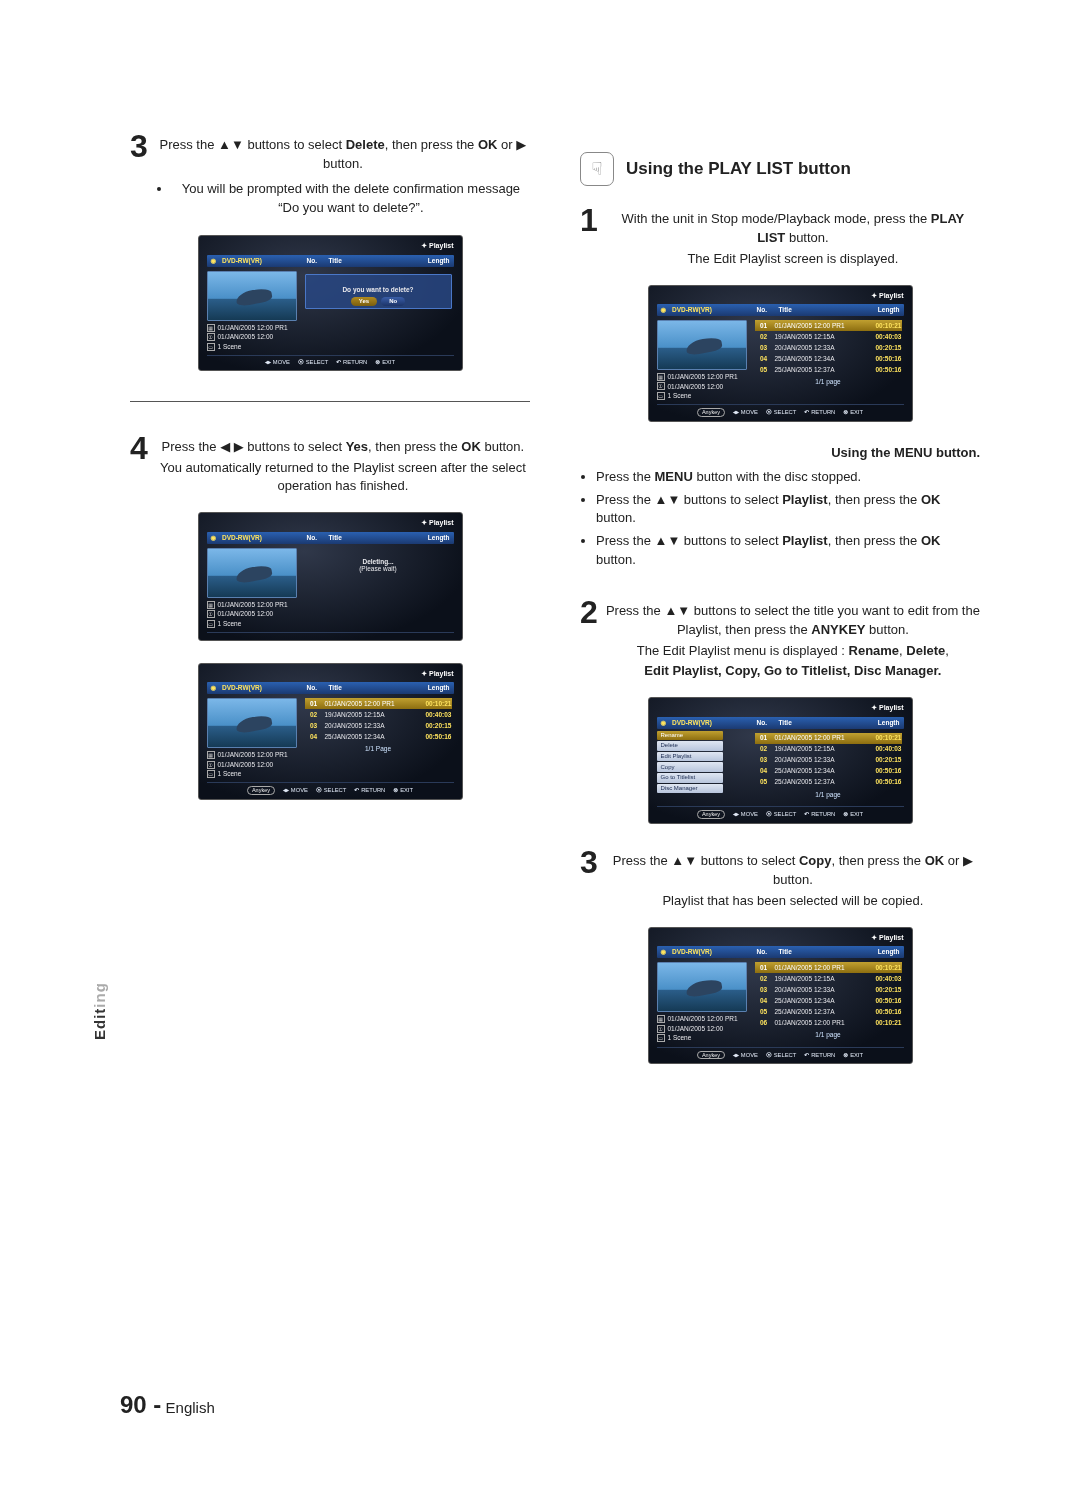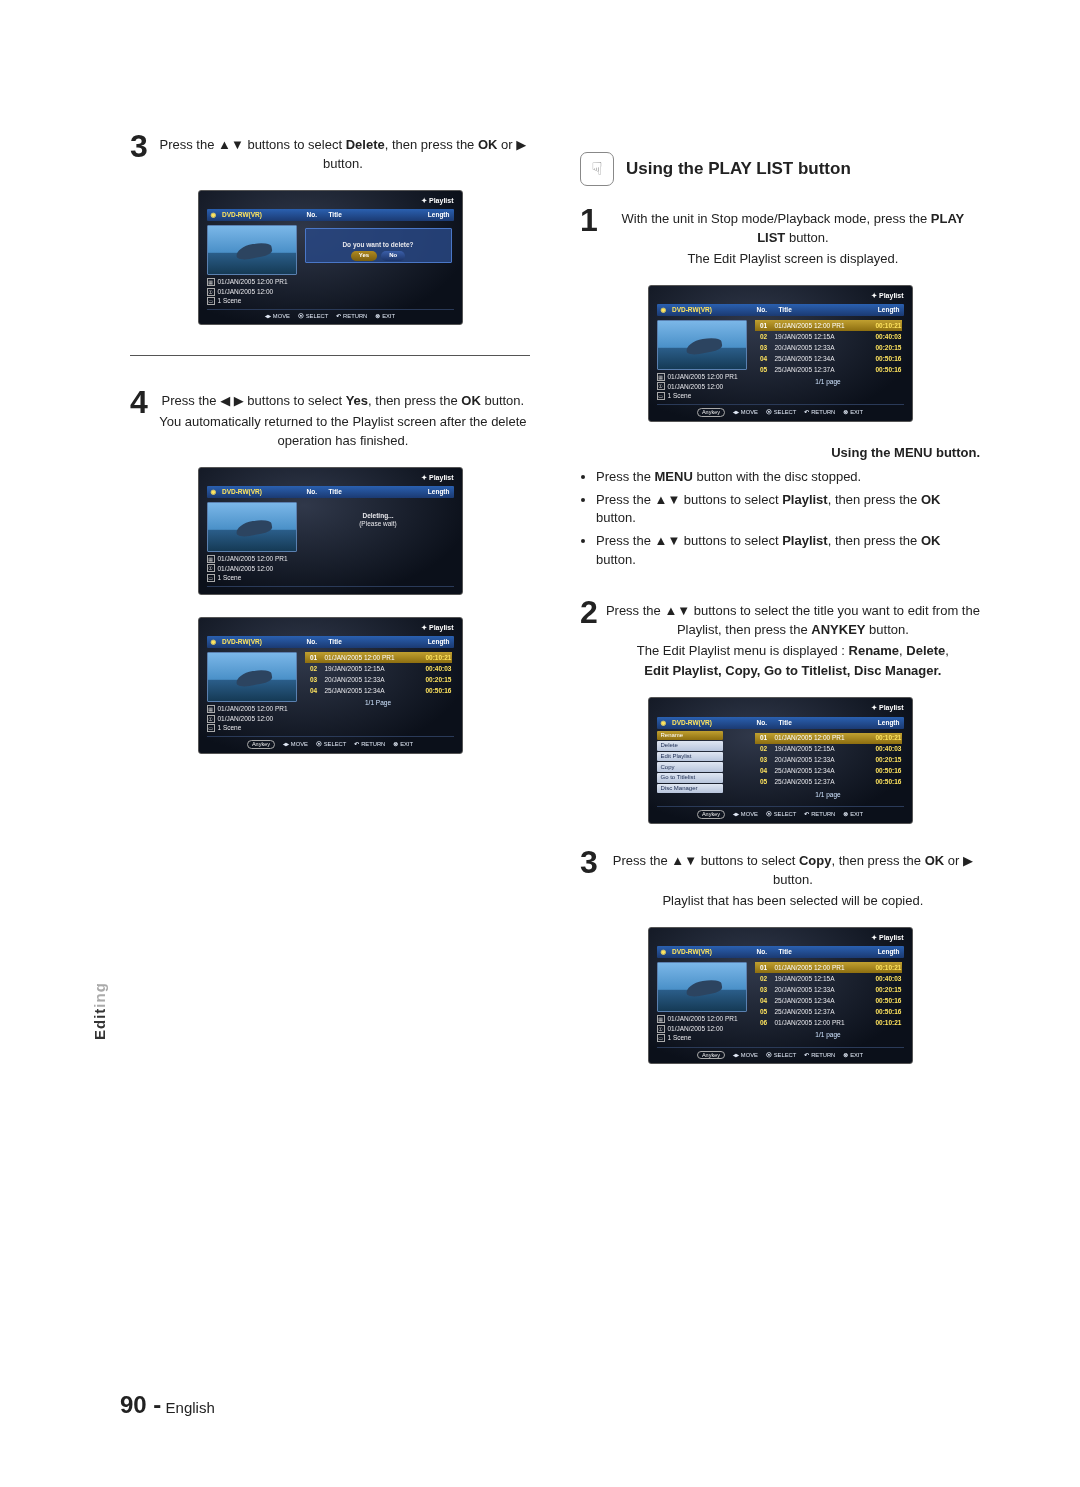--- a/index.html
+++ b/index.html
@@ -147,20 +147,23 @@
 <div class="columns">
 
   <div class="col">
 
     <div class="step">
       <div class="step-num">3</div>
       <div class="step-text">
         <p>
           <span>Press the </span><span>▲▼</span><span> buttons to select </span><b>Delete</b><span>, then press the </span><b>OK</b><span> or ▶ button.</span>
         </p>
+        <ul class="bullet-list">
+            <li>You will be prompted with the delete confirmation message “Do you want to delete?”.</li>
+          </ul>
       </div>
     </div>
 
     <div class="screen">
       <div class="scr-title">Playlist</div>
       <div class="scr-head">
         <span class="c1">◉ <span>DVD-RW(VR)</span></span>
         <span class="c2">No.</span>
         <span class="c3">Title</span>
         <span class="c4">Length</span>
@@ -212,21 +215,21 @@
     </div>
 
     <hr class="sep">
 
     <div class="step">
       <div class="step-num">4</div>
       <div class="step-text">
         <p>
           <span>Press the </span><span>◀ ▶</span><span> buttons to select </span><b>Yes</b><span>, then press the </span><b>OK</b><span> button.</span>
         </p>
-        <p>You automatically returned to the Playlist screen after the delete operation has finished.</p>
+        <p>You automatically returned to the Playlist screen after the select operation has finished.</p>
       </div>
     </div>
 
     <div class="screen">
       <div class="scr-title">Playlist</div>
       <div class="scr-head">
         <span class="c1">◉ <span>DVD-RW(VR)</span></span>
         <span class="c2">No.</span>
         <span class="c3">Title</span>
         <span class="c4">Length</span>

